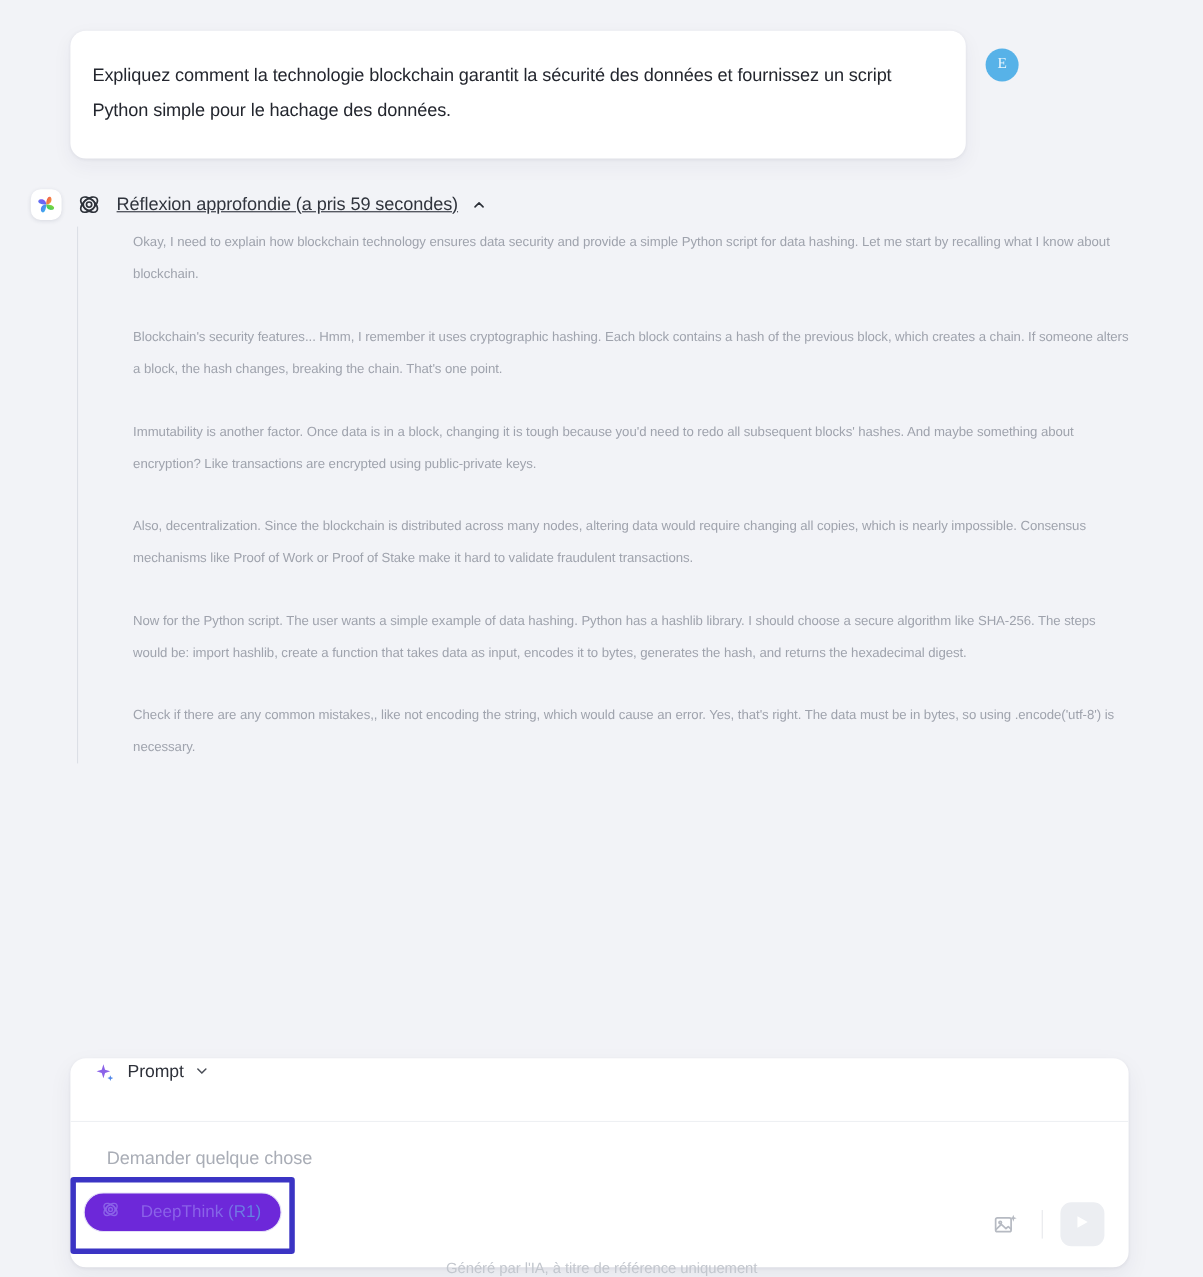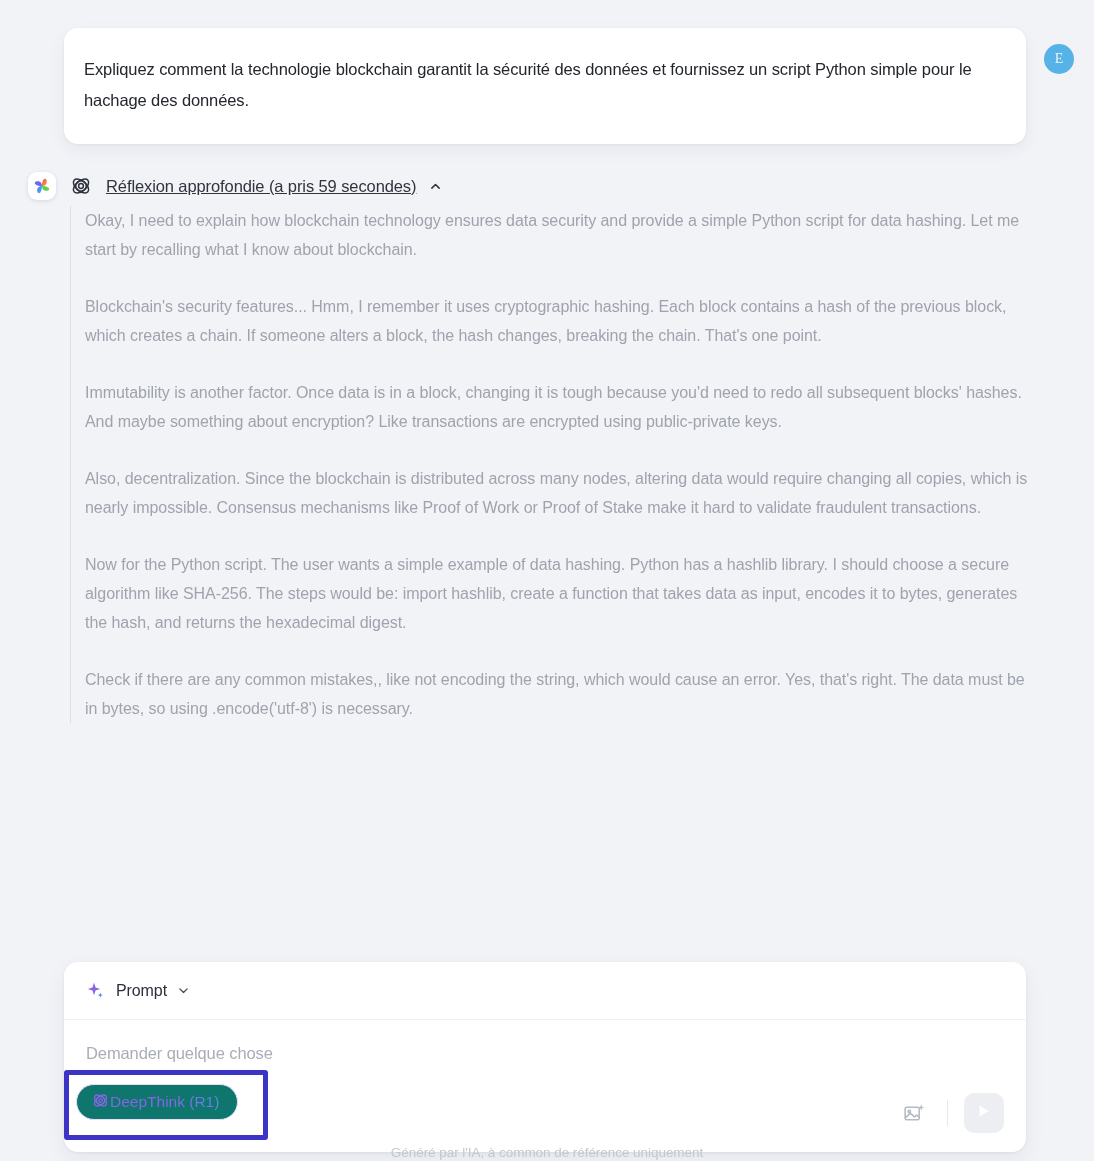--- a/index.html
+++ b/index.html
@@ -20,21 +20,21 @@
   
   .user-row {
     position: absolute;
     left: 64px;
     top: 28px;
     width: 1010px;
     display: flex;
     align-items: flex-start;
   }
   .user-card {
-    width: 962px;
+    width: 814px;
     min-height: 100px;
     background: #ffffff;
     border-radius: 14px;
     box-shadow: 0 1px 3px rgba(30,40,70,0.06), 0 6px 18px rgba(30,40,70,0.05);
     padding: 26px 30px 28px 20px;
   }
   .user-text {
     font-size: 16.5px;
     line-height: 31px;
     color: #23262e;
@@ -97,61 +97,61 @@
   
   .think-body {
     position: absolute;
     left: 70px;
     top: 206px;
     width: 960px;
     border-left: 1px solid #dcdfe6;
     padding-left: 14px;
   }
   .think-p {
-    font-size: 16px;
+    font-size: 12px;
     line-height: 29px;
     color: #9fa3ad;
     letter-spacing: -0.05px;
     margin-bottom: 28px;
+    margin-left: 36px;
   }
   .think-p:last-child { margin-bottom: 0; }
 
   
   .composer {
     position: absolute;
     left: 64px;
     top: 962px;
     width: 962px;
     background: #ffffff;
     border-radius: 14px;
     box-shadow: 0 1px 3px rgba(30,40,70,0.06), 0 8px 22px rgba(30,40,70,0.06);
     overflow: hidden;
   }
   .composer-head {
     height: 58px;
     display: flex;
-    align-items: center;
-    padding: 14px 22px;
+    padding: 4px 22px;
     border-bottom: 1px solid #eef0f3;
   }
   .sparkle-icon { width: 20px; height: 20px; flex: 0 0 auto; }
   .prompt-label {
     font-size: 16px;
     color: #2d3039;
     margin-left: 10px;
     letter-spacing: -0.1px;
   }
   .chevron-down {
     margin-left: 10px;
     width: 14px; height: 14px;
     color: #4a4e57;
     display:flex; align-items:center; justify-content:center;
   }
   .composer-input {
-    padding: 24px 22px 0 22px;
+    padding: 24px 22px 0 33px;
     min-height: 54px;
   }
   .placeholder {
     font-size: 16.5px;
     color: #a9adb6;
     letter-spacing: -0.1px;
   }
   .composer-foot {
     height: 78px;
     display: flex;
@@ -159,25 +159,25 @@
     padding: 0 22px 0 18px;
   }
 
   .deepthink-wrap {
     position: relative;
     padding: 10px;
   }
   .deepthink-btn {
     display: inline-flex;
     align-items: center;
-    gap: 0;
+    gap: 18px;
     height: 36px;
     padding: 0 18px 0 14px;
     border-radius: 18px;
-    background: #0f766e;
+    background: #6d28d9;
     border: 1px solid #e3dff7;
     cursor: pointer;
   }
   .deepthink-label {
     font-size: 15.5px;
     background: linear-gradient(90deg, #8b63e8 0%, #8b63e8 58%, #5b8ae0 100%);
     -webkit-background-clip: text;
     background-clip: text;
     color: transparent;
     white-space: nowrap;
@@ -367,13 +367,13 @@
         <circle cx="12" cy="12" r="2.2"></circle>
         <ellipse cx="12" cy="12" rx="9" ry="5" transform="rotate(40 12 12)"></ellipse>
         <ellipse cx="12" cy="12" rx="9" ry="5" transform="rotate(-40 12 12)"></ellipse>
         <circle cx="12" cy="12" r="5.2"></circle>
       </svg>
     </span>
     <span class="deepthink-label">DeepThink (R1)</span>
   </div>
 </div>
 
-<div class="footer-note">Généré par l'IA, à common de référence uniquement</div>
+<div class="footer-note">Généré par l'IA, à titre de référence uniquement</div>
 
 </body></html>

